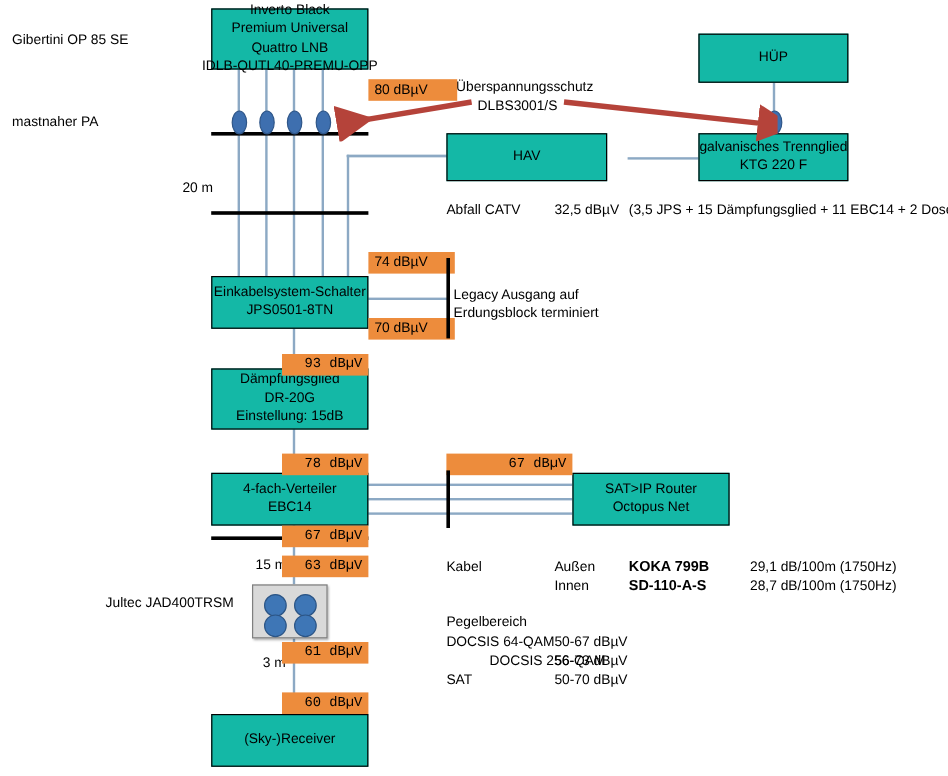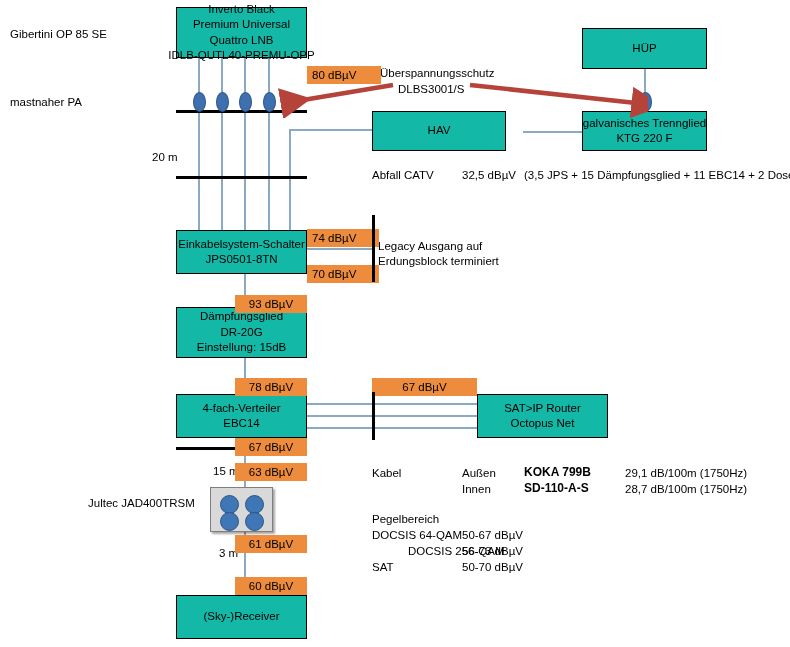--- a/index.html
+++ b/index.html
@@ -52,21 +52,21 @@
     background: #ED8C3C;
     color: #000000;
     font-size: 11.5px;
     line-height: 18px;
     height: 18px;
     box-sizing: border-box;
     padding: 0 5px;
     white-space: nowrap;
     z-index: 7;
   }
-  .badge.right { text-align: center; }
+  .badge.right { text-align: right; font-family: Liberation Mono, monospace; }
   .badge.left  { text-align: left; }
 
   
   .wire-v {
     background: #8CA9C4;
     width: 1.6px;
     z-index: 2;
   }
   .wire-h {
     background: #8CA9C4;
@@ -231,21 +231,21 @@
 
   <div class="abs socket" style="left:210px; top:487px; width:63px; height:45px;">
     <span class="dot" style="left:9px;  top:7px;"></span>
     <span class="dot" style="left:34px; top:7px;"></span>
     <span class="dot" style="left:9px;  top:24px;"></span>
     <span class="dot" style="left:34px; top:24px;"></span>
   </div>
 
   <div class="abs badge left" style="left:307px; top:66px; width:74px;">80 dBµV</div>
 
-  <div class="abs badge left" style="left:307px; top:210px; width:72px;margin-top:19px;">74 dBµV</div>
+  <div class="abs badge left" style="left:307px; top:210px; width:72px;">74 dBµV</div>
 
   <div class="abs badge left" style="left:307px; top:265px; width:72px;">70 dBµV</div>
 
   <div class="abs badge right" style="left:235px; top:295px; width:72px;">93 dBµV</div>
 
   <div class="abs badge right" style="left:235px; top:378px; width:72px;">78 dBµV</div>
 
   <div class="abs badge right" style="left:372px; top:378px; width:105px;">67 dBµV</div>
 
   <div class="abs badge right" style="left:235px; top:438px; width:72px;">67 dBµV</div>

